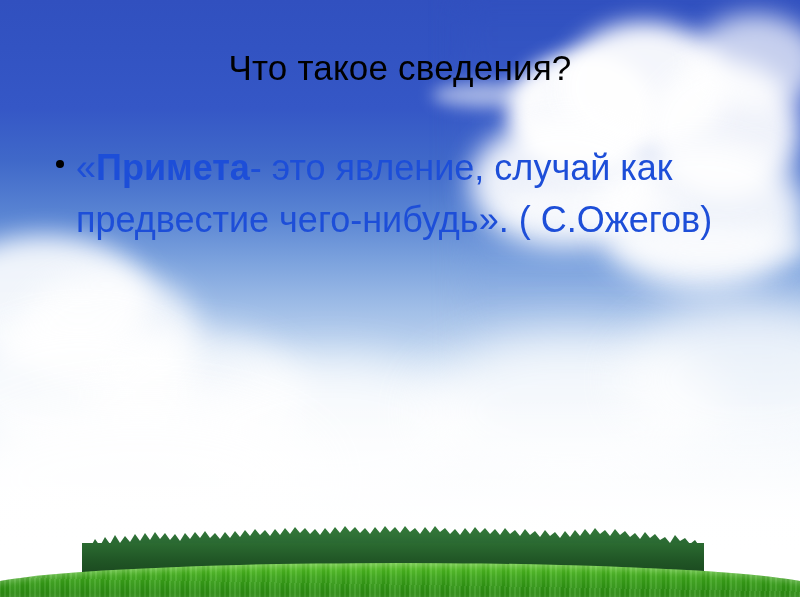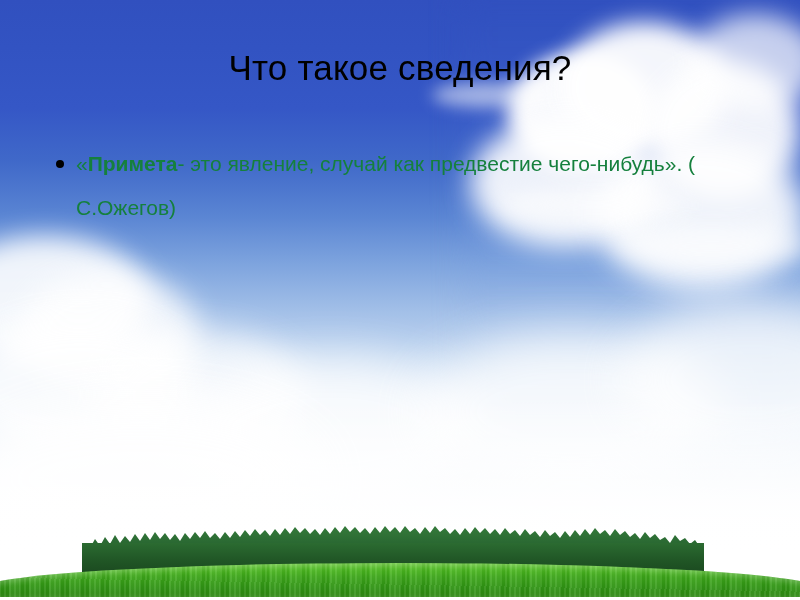--- a/index.html
+++ b/index.html
@@ -186,23 +186,23 @@
   .body-block {
     position: absolute;
     left: 48px;
     top: 142px;
     width: 690px;
   }
 
   .bullet-item {
     position: relative;
     padding-left: 28px;
-    font-size: 21px;
-    line-height: 44px;
-    color: #15803d;
+    font-size: 36px;
+    line-height: 52px;
+    color: #1d4ed8;
     margin: 0 0 0 0;
   }
   .bullet-item + .bullet-item { margin-top: 2px; }
 
   .bullet-dot {
     position: absolute;
     left: 8px;
     top: 18px;
     width: 8px;
     height: 8px;

